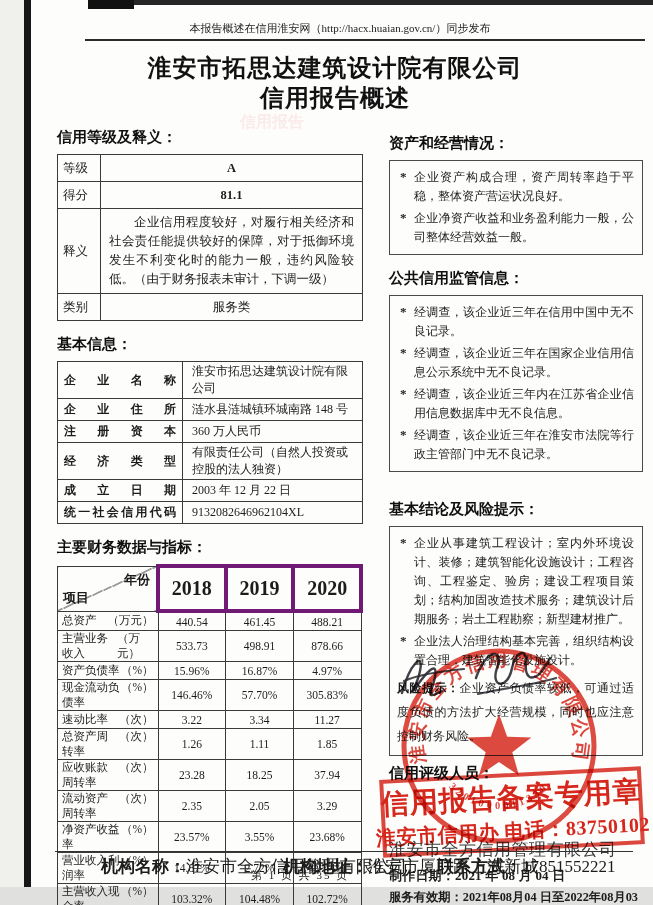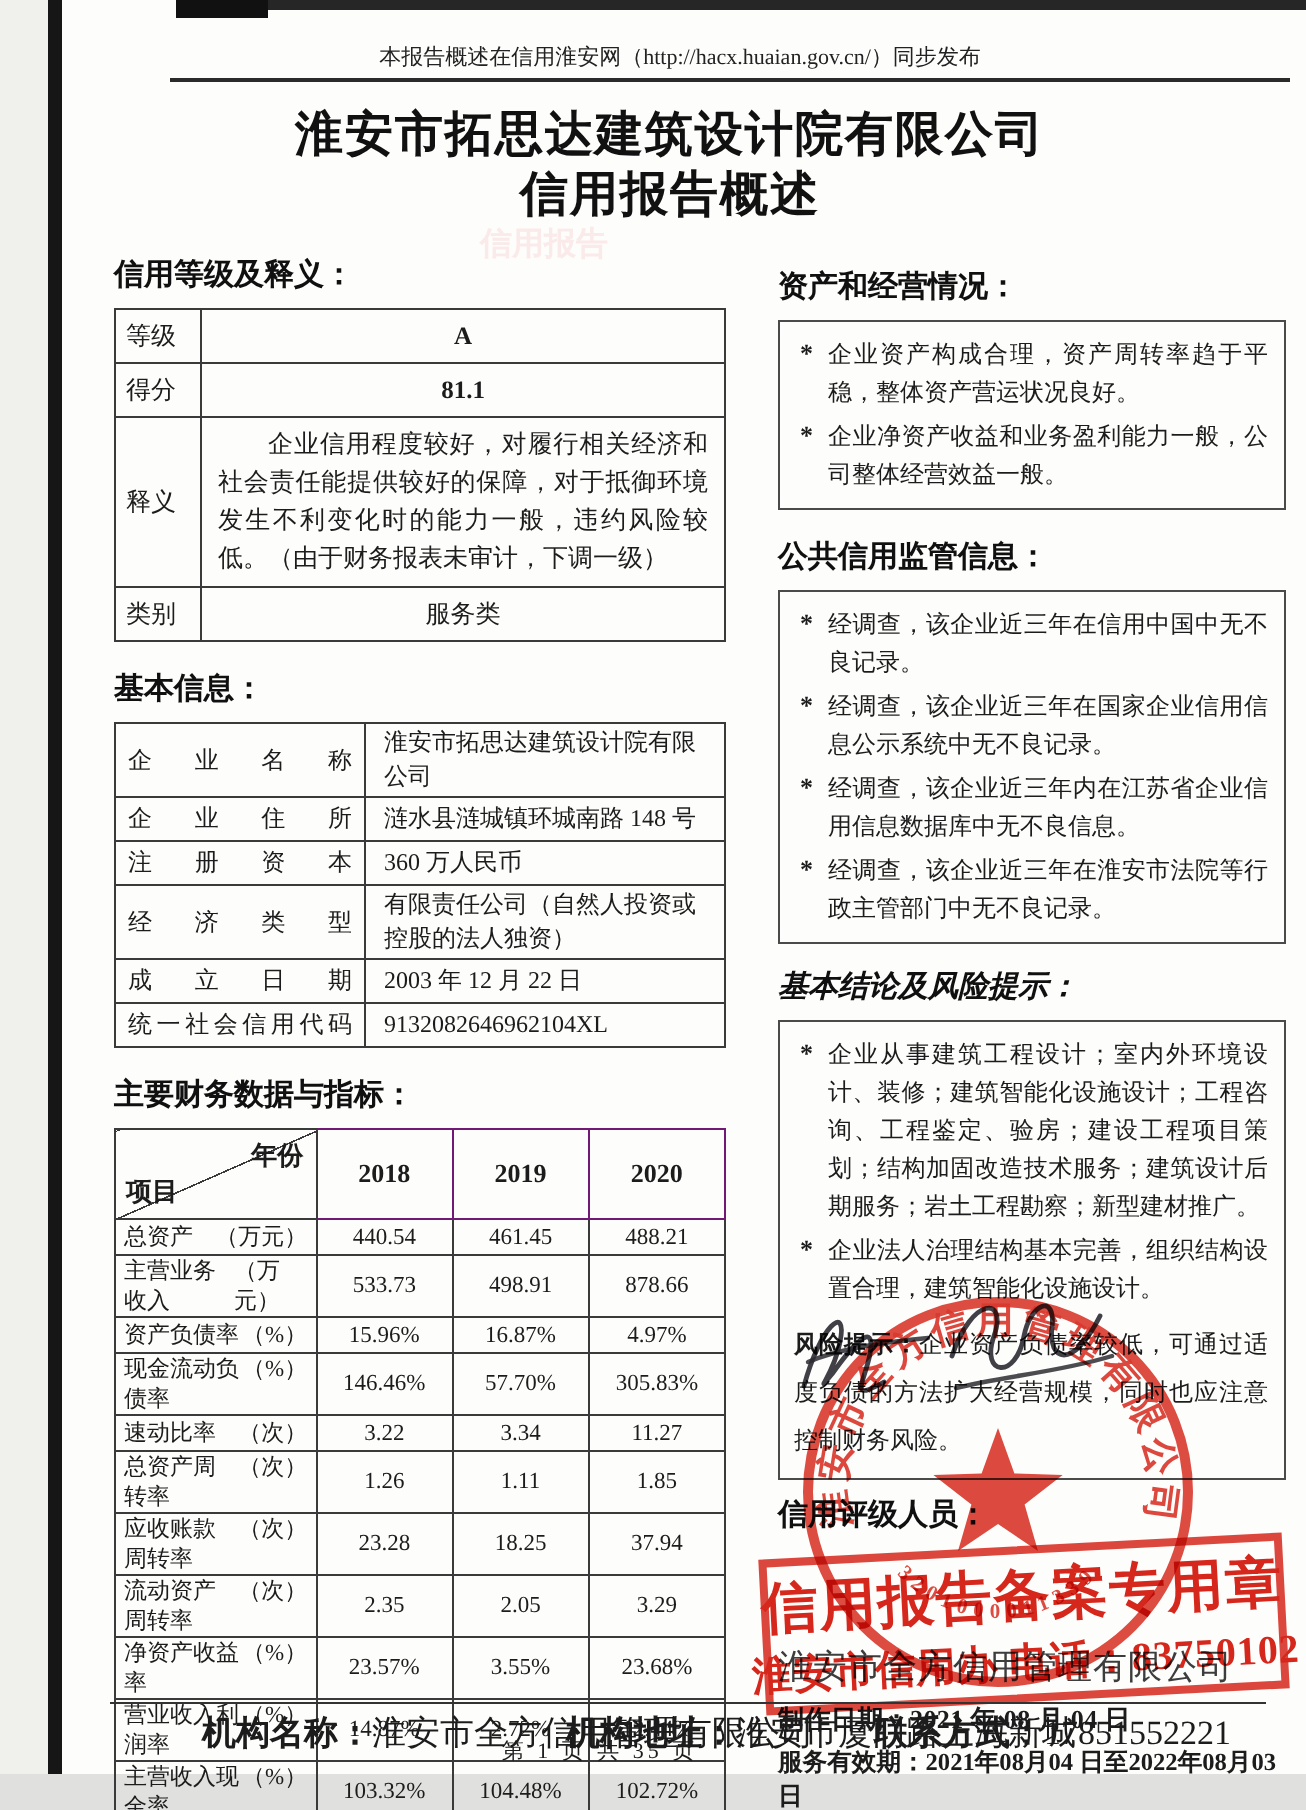--- a/index.html
+++ b/index.html
@@ -30,39 +30,39 @@
   
   table{border-collapse:collapse;width:100%;padding-left:39px;}
   td{border:1px solid #3a3a3a;vertical-align:middle;}
   .rt td{font-size:12.5px;padding:2px 5px;}
   .rt .lbl{width:32px;text-align:left;}
   .rt .val{text-align:center;}
   .rt .b{font-weight:700;}
   .rt .expl{text-align:justify;text-indent:2em;line-height:19px;padding:4px 8px;}
   .rt .h23{height:22px;}
   .bt td{font-size:12px;height:19px;padding:1px 6px;}
-  .bt .lbl{width:112px;font-weight:400;text-align:justify;text-align-last:justify;}
+  .bt .lbl{width:112px;font-weight:700;text-align:justify;text-align-last:justify;}
   .bt .val{padding-left:9px;}
   .ft td{font-size:11.5px;height:17px;padding:0 4px;}
   .ft .corner{width:112px;height:44px;position:relative;padding:0;
     background:linear-gradient(to bottom right,transparent 49.5%,#3a3a3a 49.5%,#3a3a3a 50.5%,transparent 50.5%);}
   .ft .corner .tr{position:absolute;top:4px;right:6px;font-size:13px;font-weight:700;}
   .ft .corner .bl{position:absolute;bottom:4px;left:5px;font-size:13px;font-weight:700;}
-  .ft th{border:1px solid #701a75;font-size:13px;font-weight:700;}
+  .ft th{border:4px solid #701a75;font-size:20px;font-weight:700;}
   .ft .item{display:flex;justify-content:space-between;}
   .ft .val{text-align:center;width:64px;}
   
   .box{border:1px solid #4a4a4a;padding:7px 8px 7px 7px;margin-bottom:0;}
   .bullet{position:relative;padding-left:17px;font-size:12px;line-height:19px;text-align:justify;margin-bottom:3px;}
   .bullet:last-child{margin-bottom:0;}
   .bmark{position:absolute;left:3px;top:-1px;font-weight:700;font-size:13px;}
   .risk{font-size:12px;line-height:24px;text-align:justify;margin-top:6px;}
   .risk b{font-weight:700;}
   .mt14{margin-top:14px;}
-  .mt12{margin-top:12px;font-style:italic;}
+  .mt12{margin-top:28px;}
   .mt8{margin-top:8px;}
   
   #sig-space{height:46px;}
   #staff-company{font-size:17px;letter-spacing:0.5px;color:#3d3d3d;margin-top:2px;}
   .dateline{font-size:13px;font-weight:700;margin-top:6px;letter-spacing:0.2px;}
   .validline{font-size:12.3px;font-weight:700;margin-top:4px;}
   
   #seal{left:398px;top:645px;mix-blend-mode:multiply;opacity:0.92;}
   #rect-stamp{left:381px;top:773px;width:254px;height:70px;border:4px solid rgba(216,39,28,0.85);
     display:flex;flex-direction:column;align-items:center;justify-content:center;

